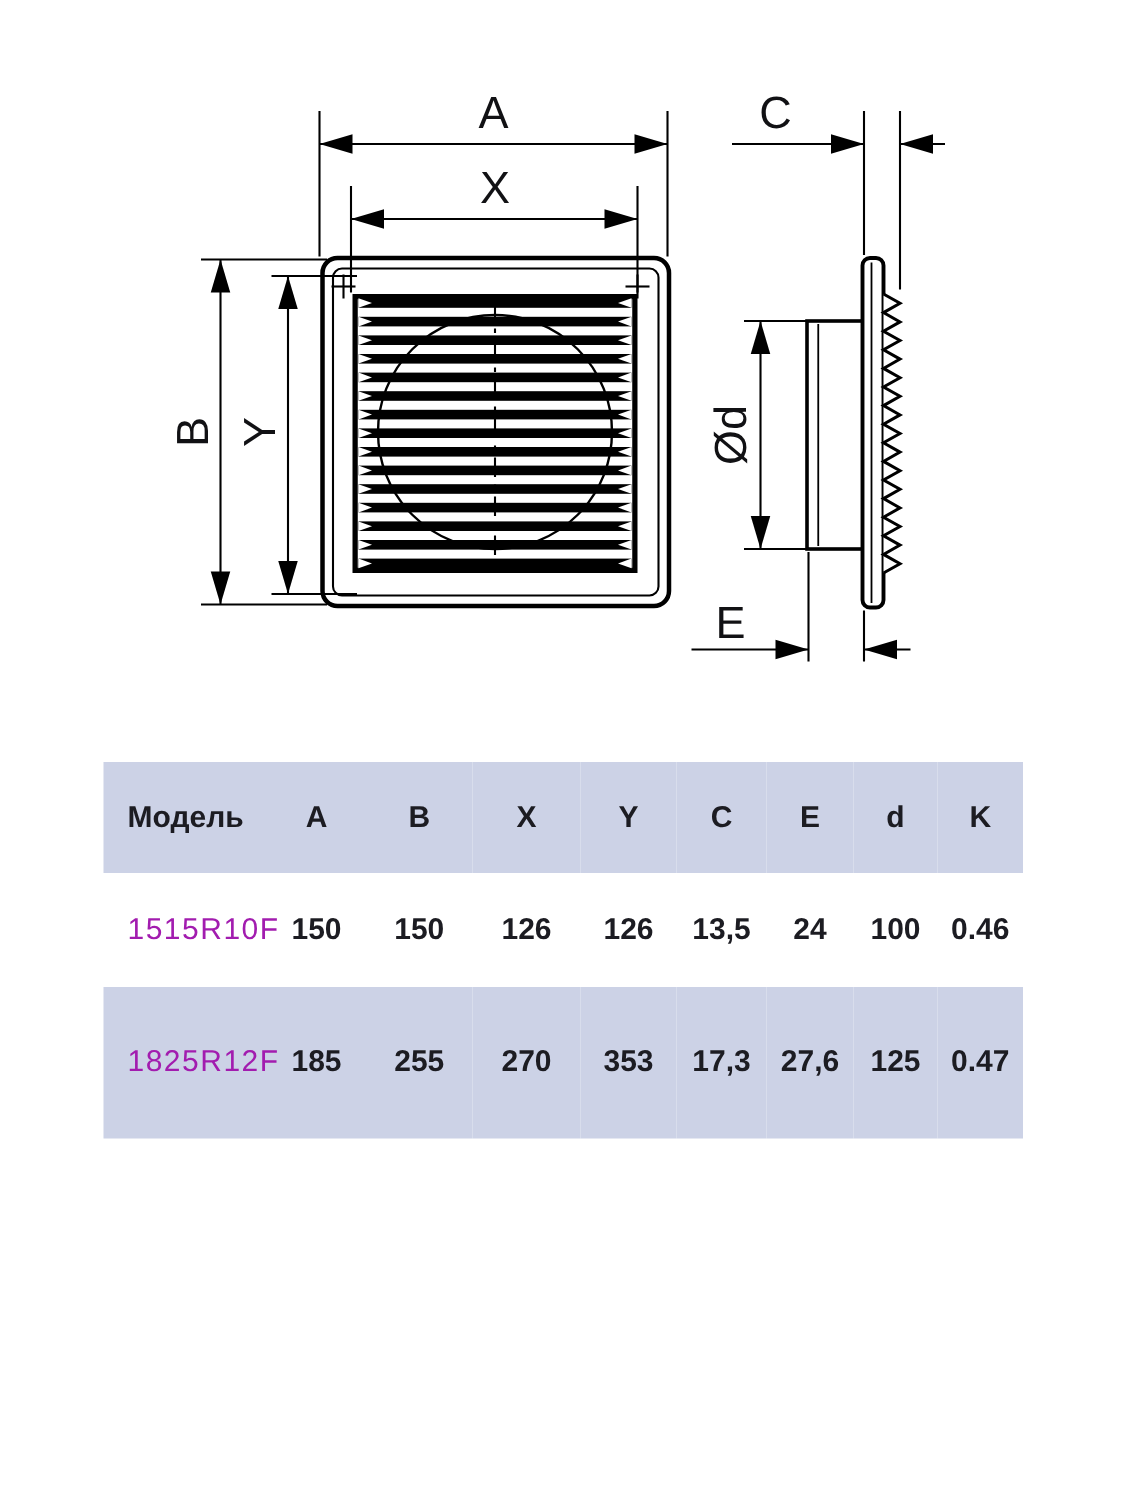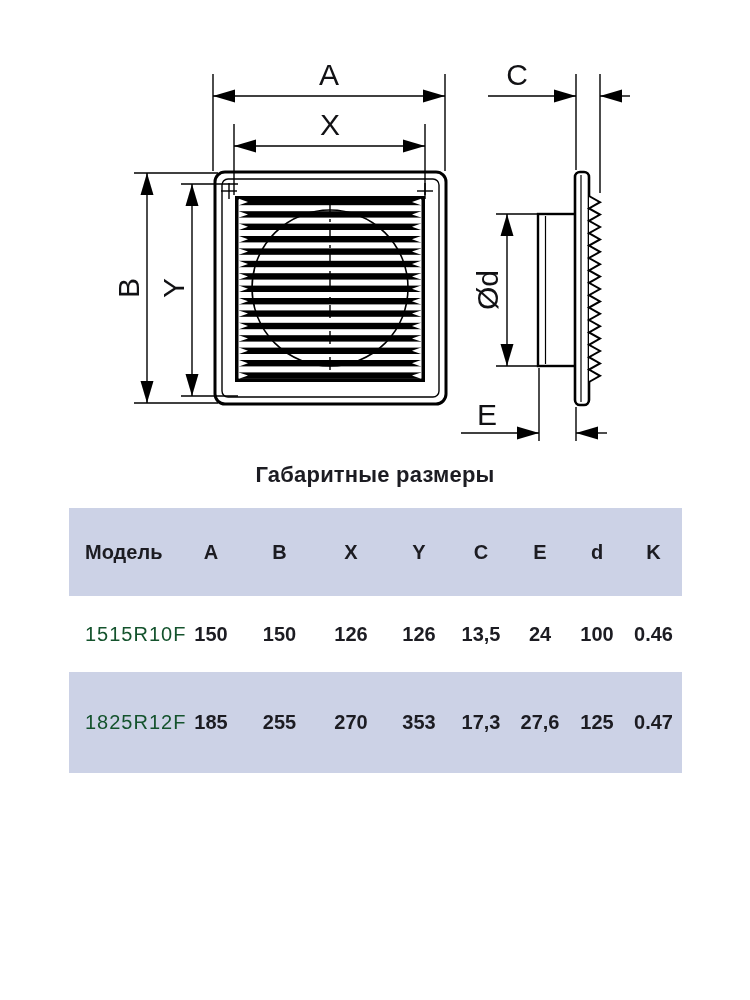--- a/index.html
+++ b/index.html
@@ -18,24 +18,24 @@
     border-collapse:collapse;table-layout:fixed;
   }
   .dims-table td,.dims-table th{
     padding:0;margin:0;text-align:center;vertical-align:middle;
     font-size:20px;color:#1c1c22;
   }
   .dims-table th{font-weight:700;}
   .dims-table td.val{font-weight:700;}
   .dims-table .model-col{text-align:left;padding-left:16px;}
   .dims-table td.model{
-    font-weight:400;color:#14532d;letter-spacing:1px;font-size:20px;
+    font-weight:400;color:#a21caf;letter-spacing:1px;font-size:20px;
   }
   tr.band{background:#ccd2e6;}
-  tr.hdr{height:88px;}
+  tr.hdr{height:74px;}
   tr.r1{height:76px;}
   tr.r2{height:101px;}
   tr.r3{height:76px;}
 </style>
 </head>
 <body>
 
 <div class="page">
 
   <svg class="diagram-svg" width="750" height="455" viewBox="0 0 750 455">
@@ -175,21 +175,20 @@
       <polygon points="507,214 500.5,236 513.5,236"></polygon>
       <polygon points="507,366 500.5,344 513.5,344"></polygon>
       <polygon points="539,433 517,426.5 517,439.5"></polygon>
       <polygon points="576,433 598,426.5 598,439.5"></polygon>
     </g>
     <text class="dim-label" x="517" y="85" text-anchor="middle">C</text>
     <text class="dim-label" transform="translate(487,290) rotate(-90)" text-anchor="middle" dy="0.35em">Ød</text>
     <text class="dim-label" x="487" y="425" text-anchor="middle">E</text>
   </svg>
 
-  <div class="section-title">Габаритные размеры</div>
 
   <table class="dims-table">
     <colgroup>
       <col style="width:109px">
         <col style="width:66px">
         <col style="width:71px">
       <col style="width:72px">
         <col style="width:64px">
         <col style="width:60px">
       <col style="width:58px">

